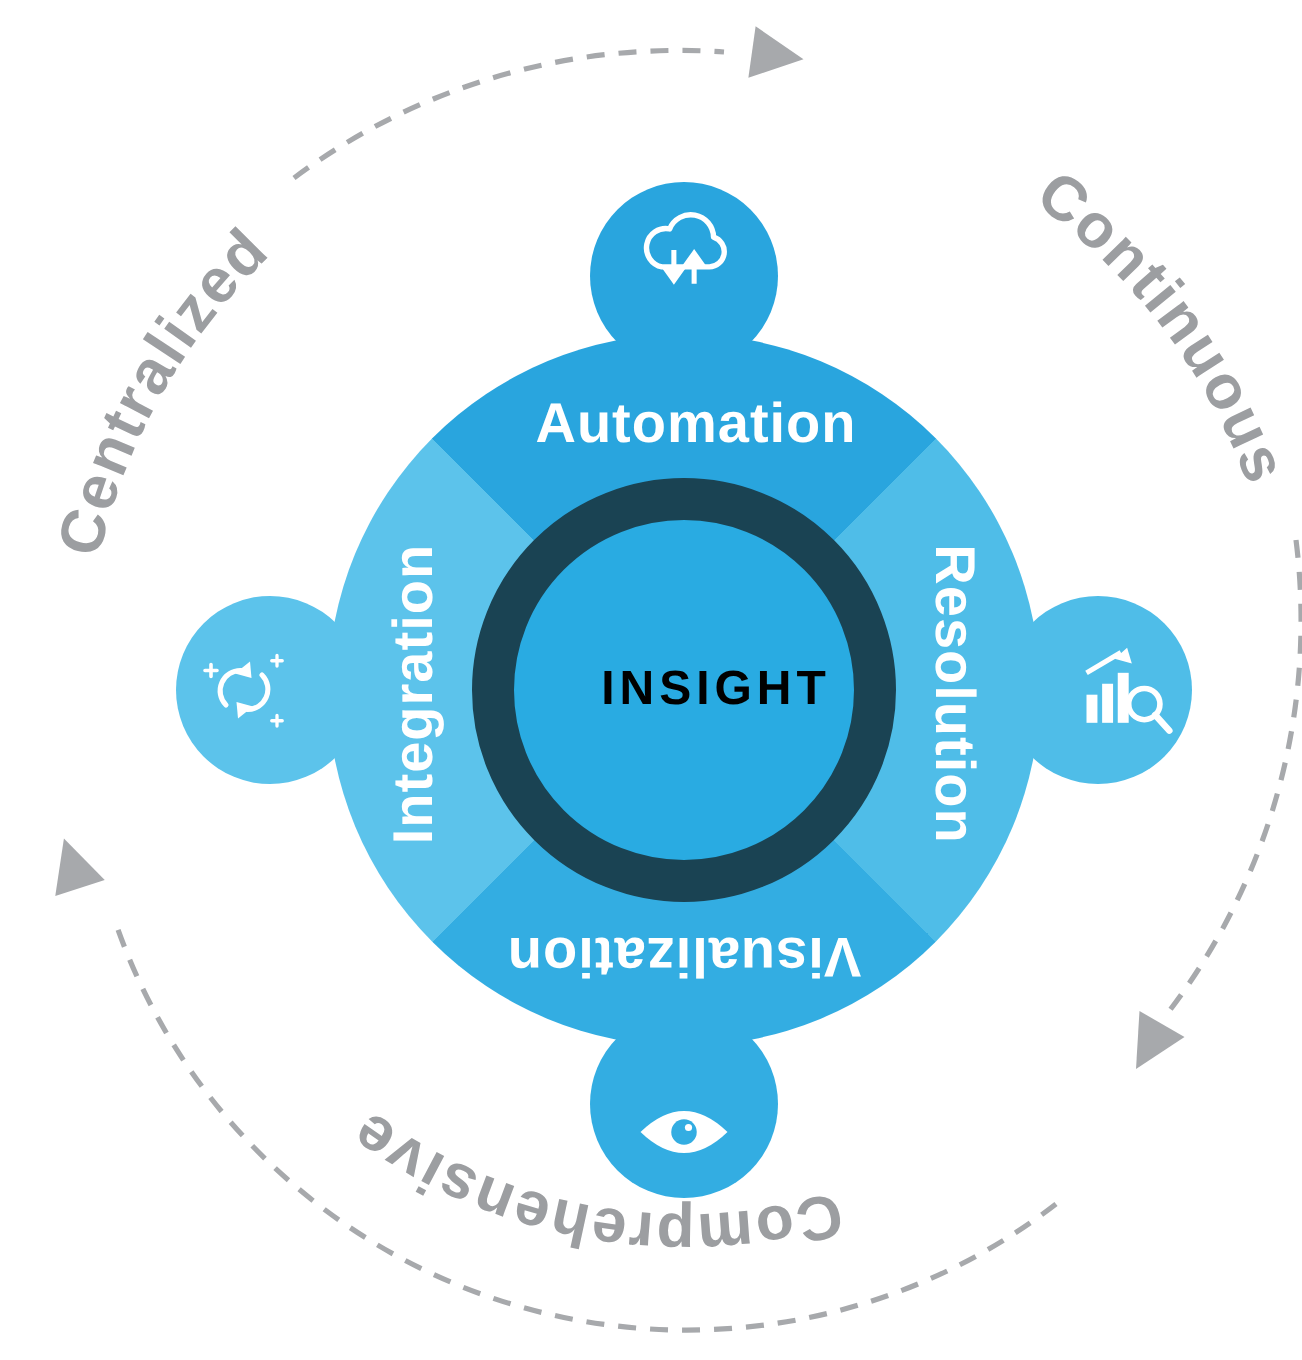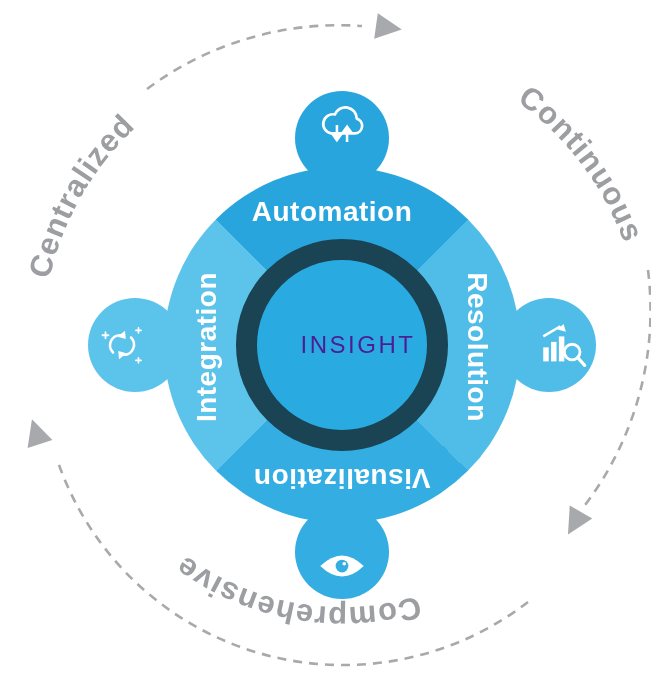--- a/index.html
+++ b/index.html
@@ -35,32 +35,32 @@
       #29A5DE 0deg 90deg,
       #4FBDE8 90deg 180deg,
       #33ADE2 180deg 270deg,
       #5CC3EB 270deg 360deg);
   }
   
   .ql{
     position:absolute;z-index:5;width:320px;text-align:center;
     color:#ffffff;font-weight:bold;font-size:28px;letter-spacing:0.5px;
   }
-  .ql-top{left:172px;top:196px;}
+  .ql-top{left:188px;top:196px;}
   .ql-right{left:317px;top:331px;transform:rotate(90deg);}
   .ql-bottom{left:182px;top:462px;transform:rotate(180deg);}
   .ql-left{left:47px;top:331px;transform:rotate(-90deg);}
   
   .hub{
     position:absolute;left:236px;top:239px;width:212px;height:212px;
     box-sizing:border-box;border-radius:50%;
     border:21px solid #1A4353;background:#29ABE2;z-index:6;
     display:flex;align-items:center;justify-content:center;
   }
-  .hub-label{color:#4c1d95;font-weight:normal;font-size:24px;letter-spacing:2.5px;margin-left:32px;}
+  .hub-label{color:#000000;font-weight:bold;font-size:24px;letter-spacing:2.5px;margin-left:32px;}
 </style>
 </head>
 <body>
 
 <div class="stage">
 
   <svg class="arc-layer" width="651" height="680" viewBox="0 0 651 680">
     <defs>
       <path id="textCircleTop" d="M 42 345 A 300 300 0 1 1 642 345 A 300 300 0 1 1 42 345" fill="none"></path>
       <path id="textCircleBottom" d="M 80 345 A 262 262 0 1 1 604 345 A 262 262 0 1 1 80 345" fill="none"></path>

